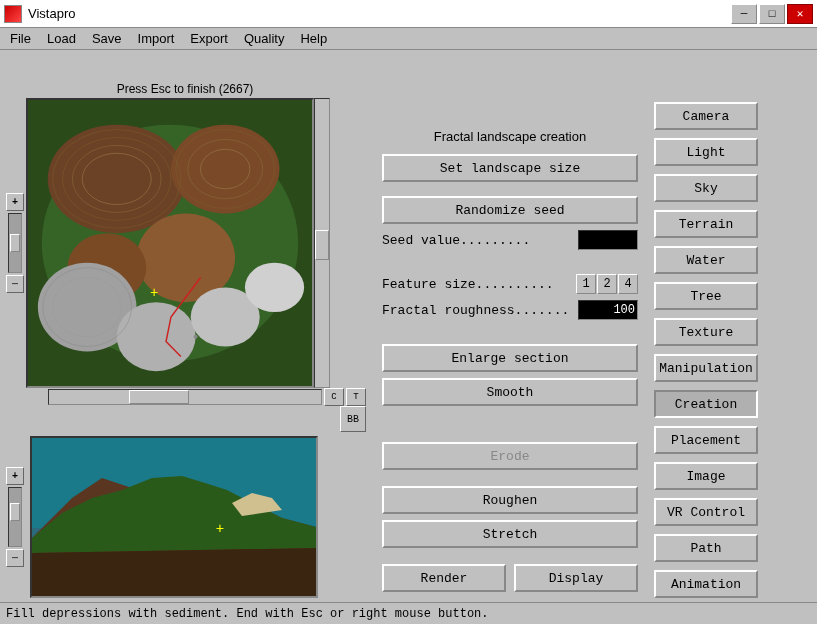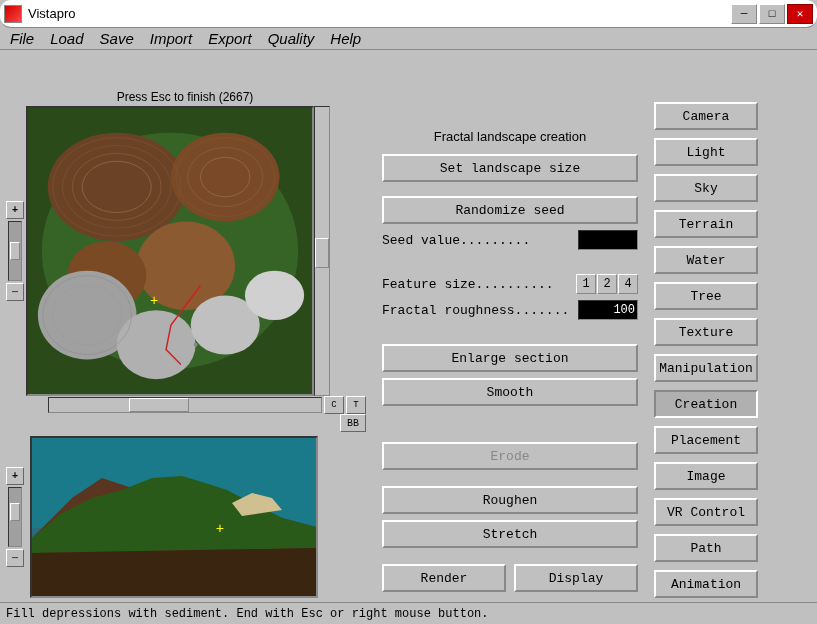--- a/index.html
+++ b/index.html
@@ -15,21 +15,20 @@
 
     
     .title-bar {
       background: #fff;
       border-bottom: 1px solid #888;
       display: flex;
       align-items: center;
       justify-content: space-between;
       height: 28px;
       padding: 0 4px;
-      border-radius: 11px;
     }
     .title-bar-left {
       display: flex;
       align-items: center;
       gap: 6px;
     }
     .title-bar-icon {
       width: 18px;
       height: 18px;
       background: linear-gradient(135deg, #cc0000, #ff4444);
@@ -70,23 +69,22 @@
       border-bottom: 1px solid #888;
       display: flex;
       align-items: center;
       height: 22px;
       padding: 0 4px;
       gap: 4px;
     }
     .menu-item {
       padding: 2px 6px;
       font-family: Arial, sans-serif;
-      font-size: 15px;
-      cursor: pointer;
-      font-style: italic;
+      font-size: 13px;
+      cursor: pointer;
     }
 
     
     .main-container {
       display: flex;
       height: calc(624px - 50px - 22px);
       background: #c0c0c0;
       align-items: flex-end;
     }
 
@@ -190,21 +188,21 @@
       border-top-color: #fff;
       border-left-color: #fff;
       display: flex;
       align-items: center;
       justify-content: center;
       font-size: 9px;
       cursor: pointer;
     }
     .bb-btn {
       width: 26px;
-      height: 18px;
+      height: 26px;
       background: #c0c0c0;
       border: 1px solid #666;
       border-top-color: #fff;
       border-left-color: #fff;
       display: flex;
       align-items: center;
       justify-content: center;
       font-size: 10px;
       cursor: pointer;
     }

